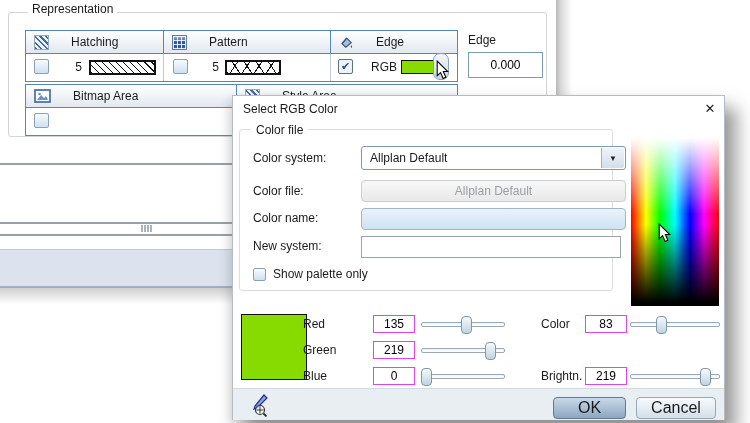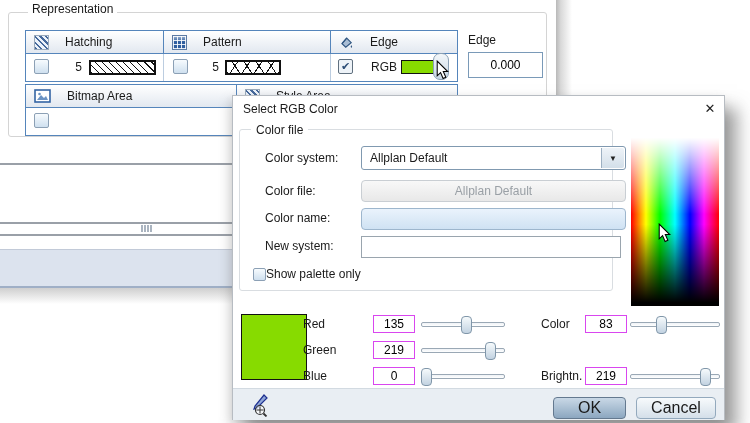--- a/index.html
+++ b/index.html
@@ -10,21 +10,21 @@
   
   #bg-window{position:absolute;inset:0;}
   #win-right-edge{left:556px;top:0;width:16px;height:96px;
      background:linear-gradient(to right,#b9b9b9,#d9d9d9 30%,rgba(255,255,255,0));}
   #repr-group{left:8px;top:12px;width:537px;height:123px;border:1px solid #d4d4d4;border-radius:3px;}
   #repr-label{left:28px;top:2px;background:#fff;padding:0 4px;}
 
   
   .ptable{border:1px solid #5585bb;background:#fff;}
   .phead{display:flex;height:22px;background:linear-gradient(#ffffff,#e2e8f0);border-bottom:1px solid #5585bb;}
-  .phcell{display:flex;align-items:center;gap:16px;padding-left:8px;box-sizing:border-box;border-right:1px solid #5585bb;}
+  .phcell{display:flex;align-items:center;gap:22px;padding-left:8px;box-sizing:border-box;border-right:1px solid #5585bb;}
   .phcell:last-child{border-right:none;}
   .pbody{position:relative;height:27px;}
   .pbcol{position:absolute;top:0;height:27px;border-right:1px solid #bccde0;box-sizing:border-box;}
   .pbcol:last-child{border-right:none;}
 
   .icon15{width:15px;height:15px;box-sizing:border-box;flex:0 0 15px;}
   .hatch-ico{border:1px solid #9aaabb;
      background:repeating-linear-gradient(45deg,#46699c 0 1.5px,rgba(235,242,250,.95) 1.5px 4px);}
   .pattern-ico{border:1px solid #5d7ba4;background-color:#2e5d9e;
      background-image:linear-gradient(rgba(255,255,255,.55),rgba(255,255,255,0) 45%),
@@ -62,33 +62,33 @@
   
   #dialog{left:232px;top:95px;width:493px;height:325px;background:#fff;border:1px solid #b7bcc2;
      box-shadow:12px 13px 16px rgba(80,80,80,.55),-3px 5px 10px rgba(110,110,110,.28);box-sizing:border-box;}
   #dlg-title{left:10px;top:6px;font-size:12px;}
   #dlg-close{left:467px;top:3px;width:20px;height:18px;display:flex;align-items:center;justify-content:center;
      font-size:13px;color:#222;cursor:default;}
 
   #colorfile-group{left:6px;top:33px;width:372px;height:160px;border:1px solid #d9dde1;border-radius:3px;}
   #colorfile-label{left:18px;top:27px;background:#fff;padding:0 5px;}
 
-  .frow-label{left:32px;}
+  .frow-label{left:20px;}
   .ffield{left:128px;width:265px;box-sizing:border-box;display:flex;align-items:center;}
   #combo{top:50px;height:24px;border:1px solid #8099b0;border-radius:3px;background:#fff;padding-left:8px;}
   #combo-btn{position:absolute;right:1px;top:1px;bottom:1px;width:22px;border-left:1px solid #9db0c2;
      border-radius:0 2px 2px 0;background:linear-gradient(#eef3f8,#d3dfe9);
      display:flex;align-items:center;justify-content:center;font-size:8px;color:#222;}
   #colorfile-field{top:84px;height:22px;border:1px solid #c9ced3;border-radius:4px;
      background:linear-gradient(#f8f8f8,#e8e8e8);justify-content:center;color:#9aa0a6;}
   #colorname-field{top:112px;height:22px;border:1px solid #9db6cd;border-radius:4px;
      background:linear-gradient(#eaf3fc,#cfe2f3);}
   #newentry-input{left:128px;top:140px;width:260px;height:22px;border:1px solid #9aa5ae;box-sizing:border-box;
      font:inherit;padding:0 4px;background:#fff;}
-  #palette-row{left:20px;top:171px;display:flex;align-items:center;}
+  #palette-row{left:20px;top:171px;display:flex;align-items:center;gap:7px;}
   #palette-cb{width:13px;height:13px;flex:0 0 13px;}
 
   #gradient{left:398px;top:40px;width:88px;height:170px;
      background:linear-gradient(to bottom,rgba(255,255,255,1) 1%,rgba(255,255,255,0) 46%,rgba(0,0,0,0) 52%,rgba(0,0,0,1) 98%),
        linear-gradient(to right,#f00 0%,#ff0 17%,#0f0 33%,#0ff 50%,#00f 67%,#f0f 83%,#f00 100%);}
 
   #preview-swatch{left:8px;top:218px;width:66px;height:66px;border:1px solid #111;box-sizing:border-box;}
 
   .srow{position:absolute;display:flex;align-items:center;height:18px;}
   .srow .lbl{flex:none;}

